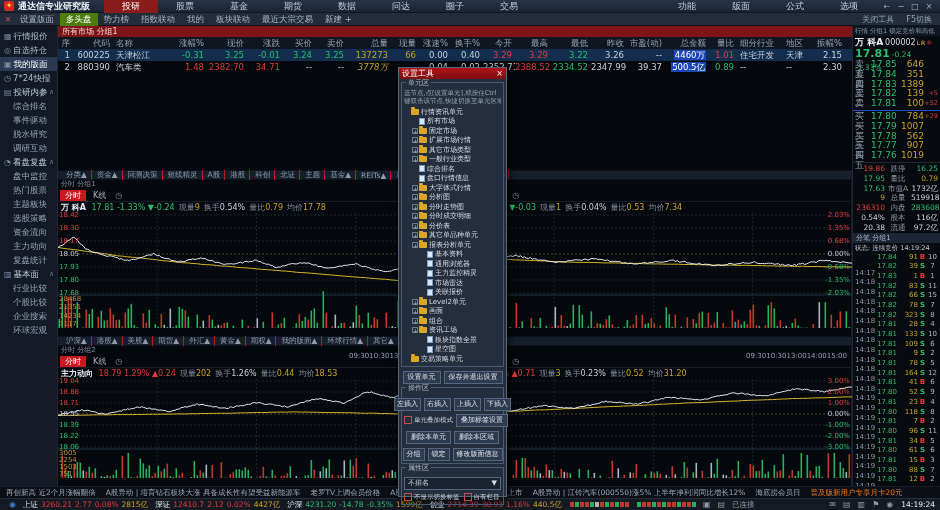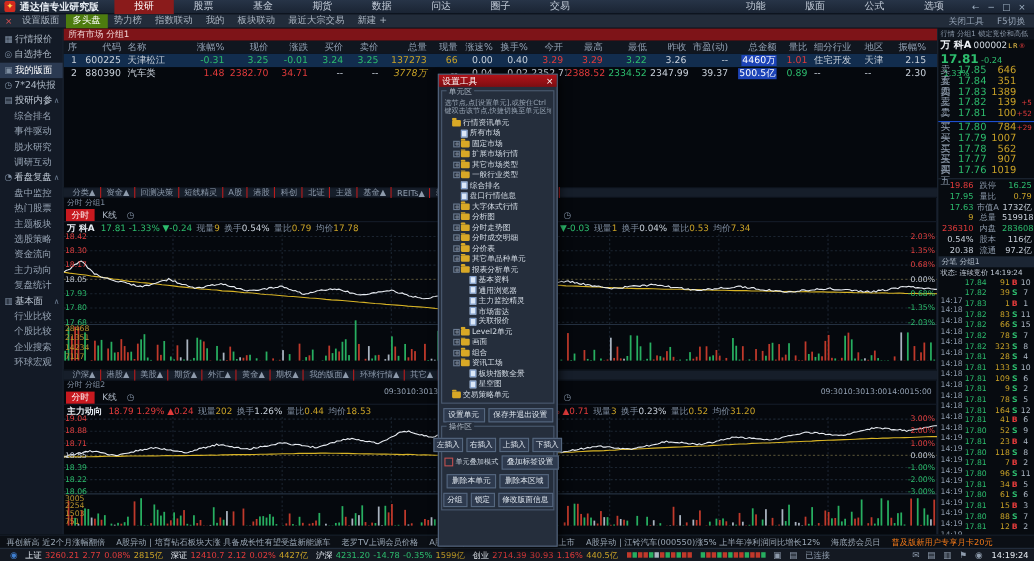--- a/index.html
+++ b/index.html
@@ -1434,20 +1434,33 @@
           <div class="dbtnrow">
             <span class="dbtn">删除本单元</span>
             <span class="dbtn">删除本区域</span>
           </div>
           <div class="dbtnrow">
             <span class="dbtn" style="padding: 0px 3px;">分组</span>
             <span class="dbtn" style="padding: 0px 3px;">锁定</span>
             <span class="dbtn" style="padding: 0px 3px;">修改版面信息</span>
           </div>
         </div>
+        <div class="dgroup">
+          <span class="glabel">属性区</span>
+          <div class="dselect">
+            <span>不排名</span>
+            <span>▼</span>
+          </div>
+          <div class="dchkrow">
+            <span class="dchk"></span>
+            <span style="margin-right: 4px;">不显示切换标签</span>
+            <span class="dchk"></span>
+            <span>自有栏目</span>
+          </div>
+        </div>
       </div>
   </div>
 
   <div id="ticker">
       <span class="tkseg">再创新高 近2个月涨幅翻倍</span>
       <span class="tkseg">A股异动 | 培育钻石板块大涨 具备成长性有望受益新能源车</span>
       <span class="tkseg">老罗TV上调会员价格</span>
       <span class="tkseg">A股异动 | 五粮液发业绩、美团回港上市</span>
       <span class="tkseg">A股异动 | 江铃汽车(000550)涨5% 上半年净利润同比增长12%</span>
       <span class="tkseg">海底捞会员日</span>

